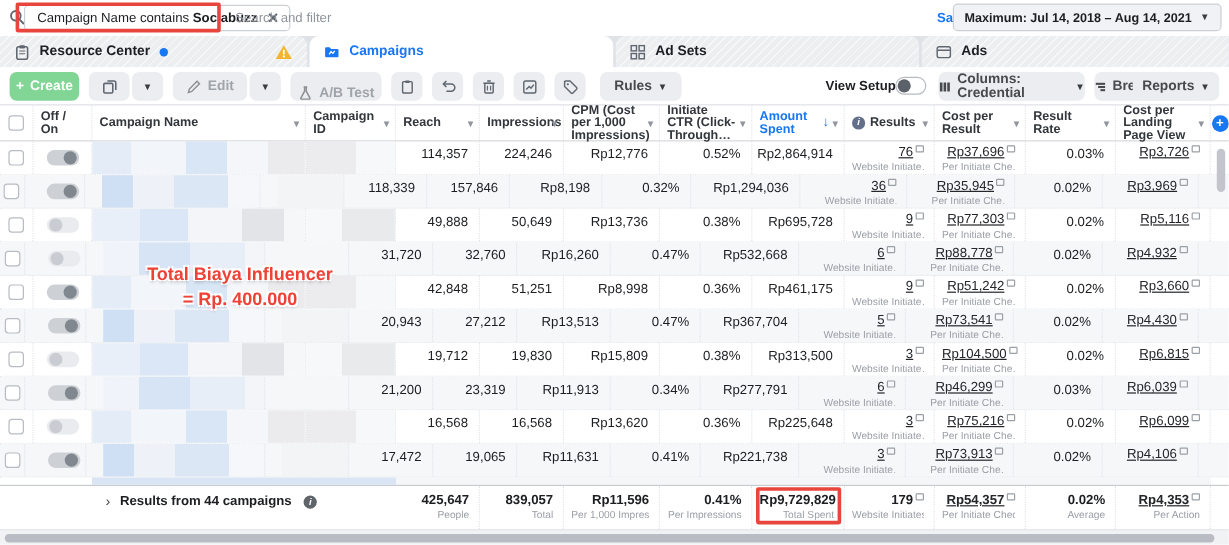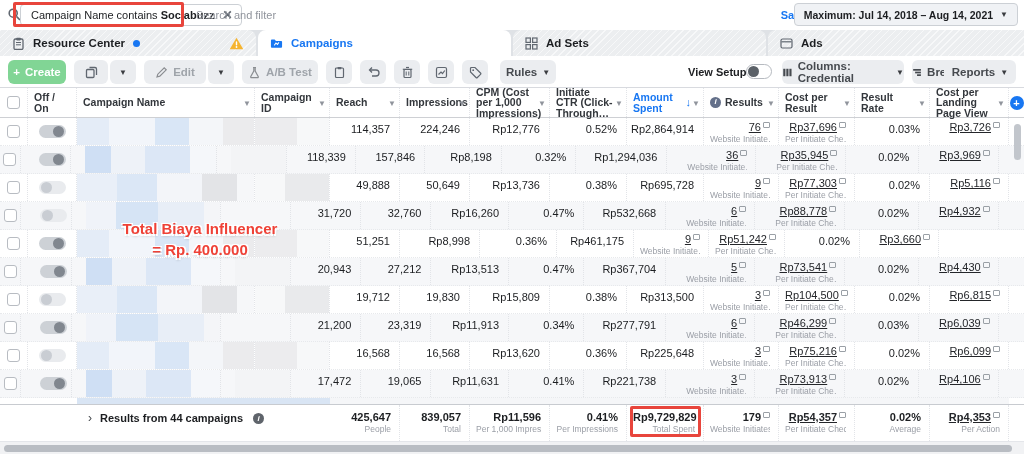--- a/index.html
+++ b/index.html
@@ -201,21 +201,21 @@
     </div>
     <div class="tbtn" style="left:144px;width:62px;">
       <svg class="icon13" viewBox="0 0 13 13">
         <path d="M2 11 L2.8 8.2 L9.2 1.8 L11.2 3.8 L4.8 10.2 Z" fill="none" stroke="#8a8d91" stroke-width="1.2"></path>
       </svg>
       <span class="dis">Edit</span>
     </div>
     <div class="tbtn" style="left:208px;width:26px;">
       <span class="caret">▼</span>
     </div>
-    <div class="tbtn" style="left:242px;width:76px;">
+    <div class="tbtn" style="left:242px;width:76px;align-items:flex-end;">
       <svg class="icon13" viewBox="0 0 13 13">
         <path d="M5 1.5 H8 M5.8 1.5 V5 L2.8 10.5 Q2.3 11.6 3.6 11.6 H9.4 Q10.7 11.6 10.2 10.5 L7.2 5 V1.5" fill="none" stroke="#8a8d91" stroke-width="1.2"></path>
       </svg>
       <span class="dis">A/B Test</span>
     </div>
     <div class="tbtn" style="left:326px;width:26px;">
       <svg class="icon13" viewBox="0 0 13 13">
         <rect x="2.5" y="2" width="8" height="9.5" rx="1" fill="none" stroke="#606770" stroke-width="1.2"></rect>
         <rect x="4.6" y="1" width="3.8" height="2.2" rx="0.6" fill="#606770"></rect>
       </svg>
@@ -240,21 +240,21 @@
         <rect x="1.5" y="1.5" width="10" height="10" rx="1.5" fill="none" stroke="#606770" stroke-width="1.2"></rect>
         <path d="M3.5 8.5 L6 6 L7.5 7.5 L9.8 4.5" fill="none" stroke="#606770" stroke-width="1.2"></path>
       </svg>
     </div>
     <div class="tbtn" style="left:462px;width:26px;">
       <svg class="icon13" viewBox="0 0 13 13">
         <path d="M1.5 2.5 Q1.5 1.5 2.5 1.5 H6 L11.5 7 Q12.2 7.7 11.5 8.4 L8.4 11.5 Q7.7 12.2 7 11.5 L1.5 6 Z" fill="none" stroke="#606770" stroke-width="1.2"></path>
         <circle cx="4.2" cy="4.2" r="0.9" fill="#606770"></circle>
       </svg>
     </div>
-    <div class="tbtn" style="left:500px;width:56px;">
+    <div class="tbtn" style="left:500px;width:68px;">
       <span>Rules</span>
       <span class="caret">▼</span>
     </div>
     <span class="vs-label">View Setup</span>
     <div class="vs-toggle">
         <span class="knob"></span>
       </div>
     <div class="tbtn" style="left:782px;width:122px;">
       <svg class="icon13" viewBox="0 0 13 13">
         <rect x="1.5" y="2" width="2.6" height="9" fill="#464a4f"></rect>
@@ -485,20 +485,21 @@
             <span class="toggle on">
               <span class="knob"></span>
             </span>
           </div>
     <div class="td c2">
             <div class="blur"></div>
           </div>
     <div class="td c3">
             <div class="blur-id"></div>
           </div>
+    <div class="td c4 num">42,848</div>
     <div class="td c5 num">51,251</div>
     <div class="td c6 num">Rp8,998</div>
     <div class="td c7 num">0.36%</div>
     <div class="td c8 num">Rp461,175</div>
     <div class="td c9 cell2">
       <div class="main"><span class="u">9</span><span class="mini-icon"></span></div>
       <div class="subl">Website Initiate…</div>
     </div>
     <div class="td c10 cell2">
       <div class="main"><span class="u">Rp51,242</span><span class="mini-icon"></span></div>

